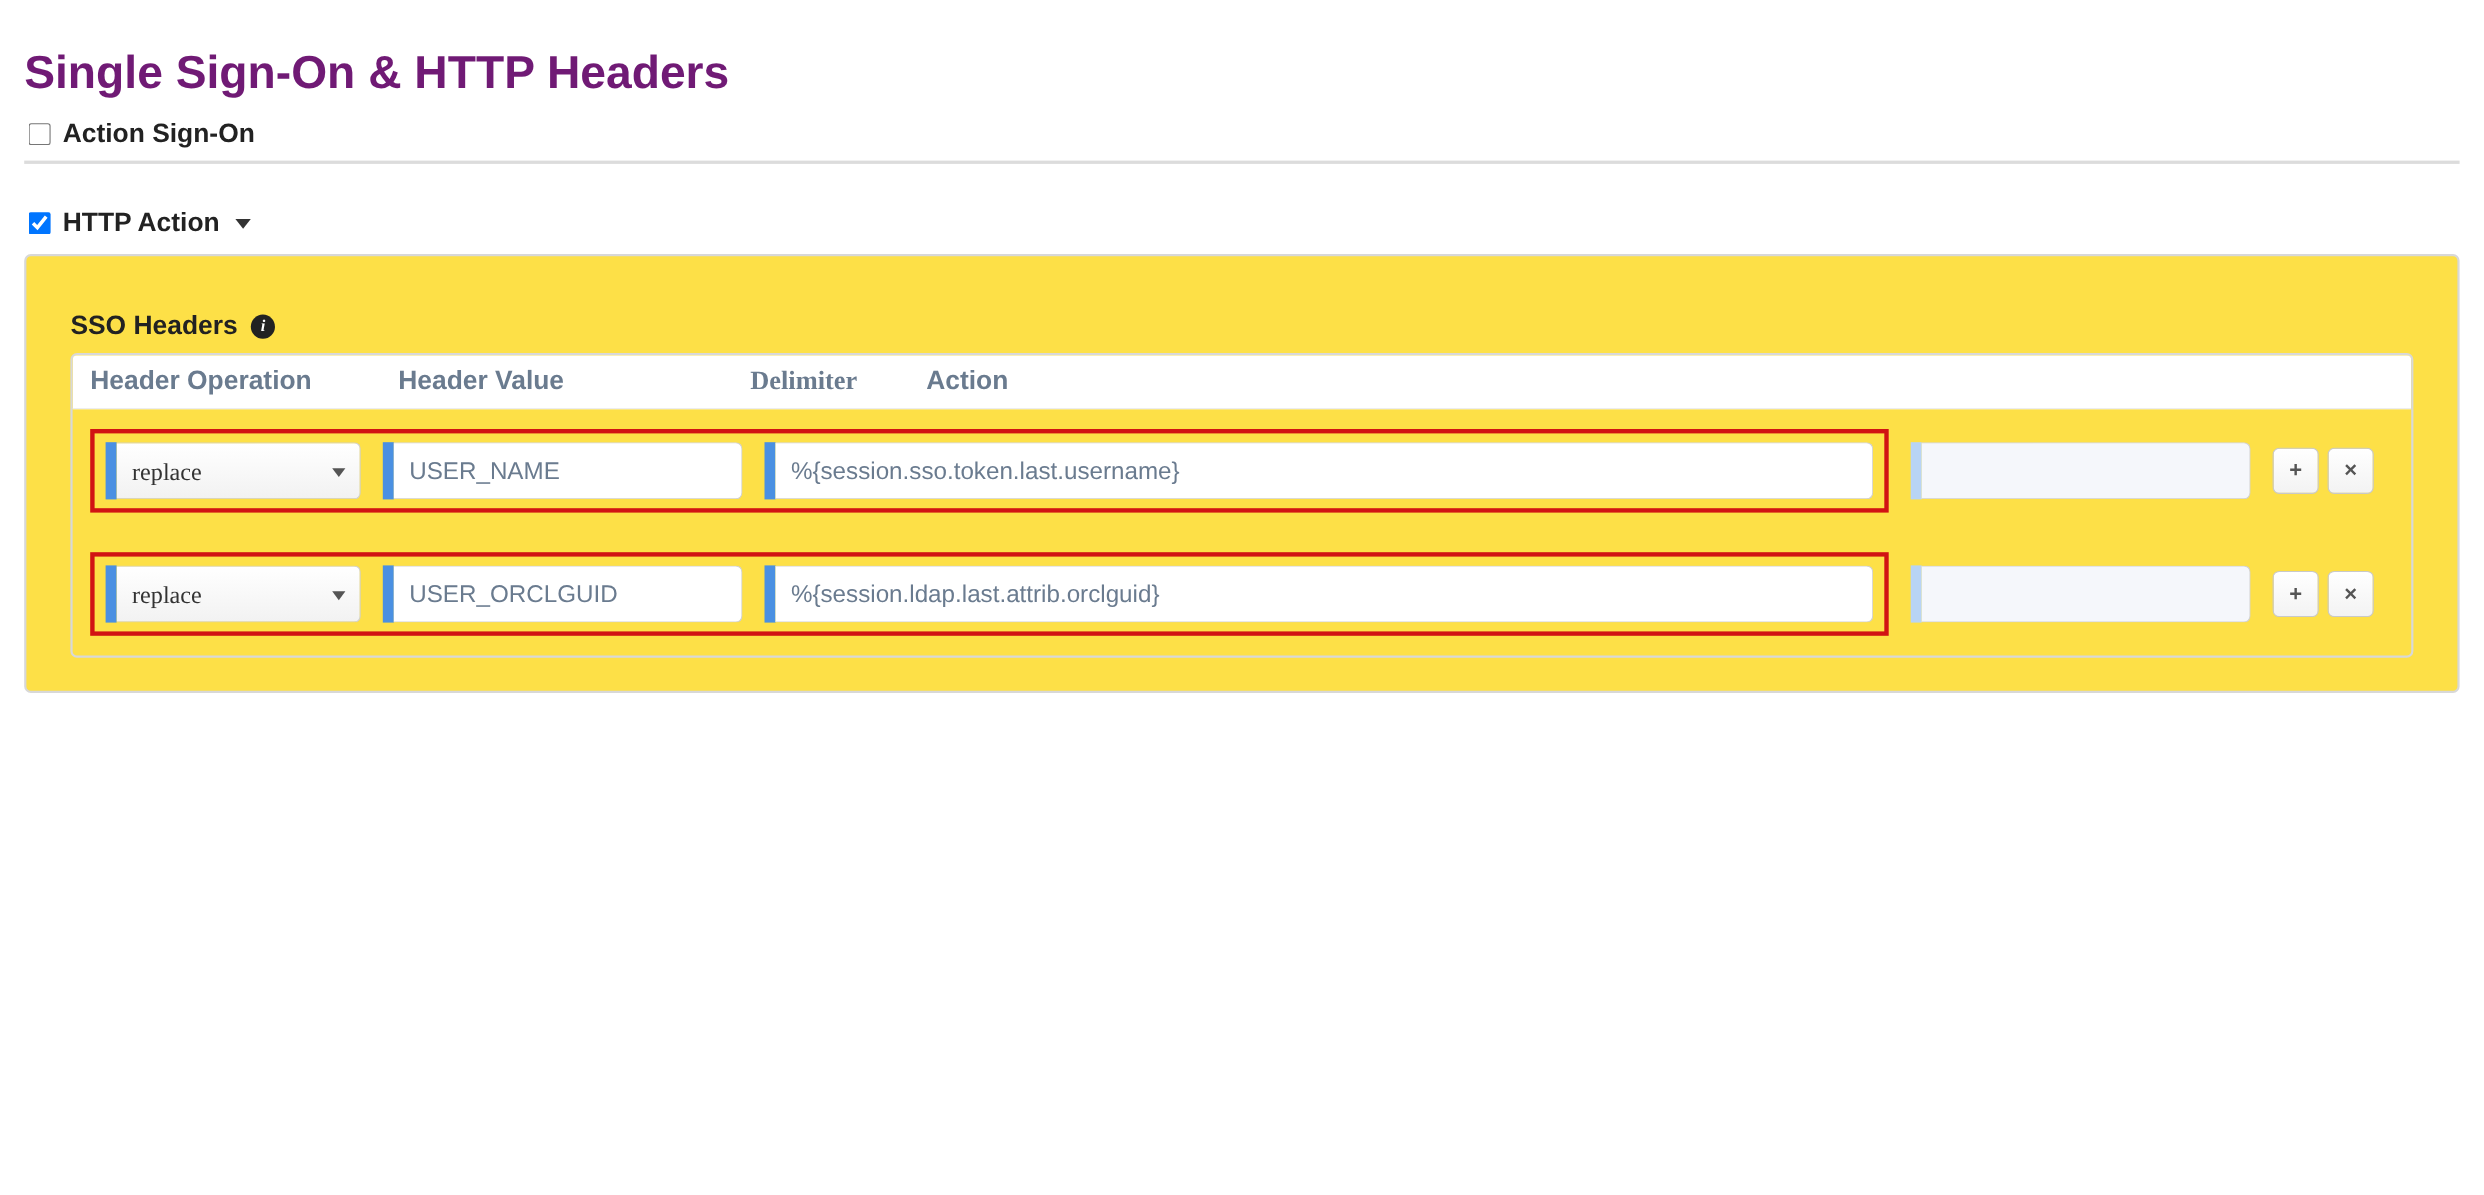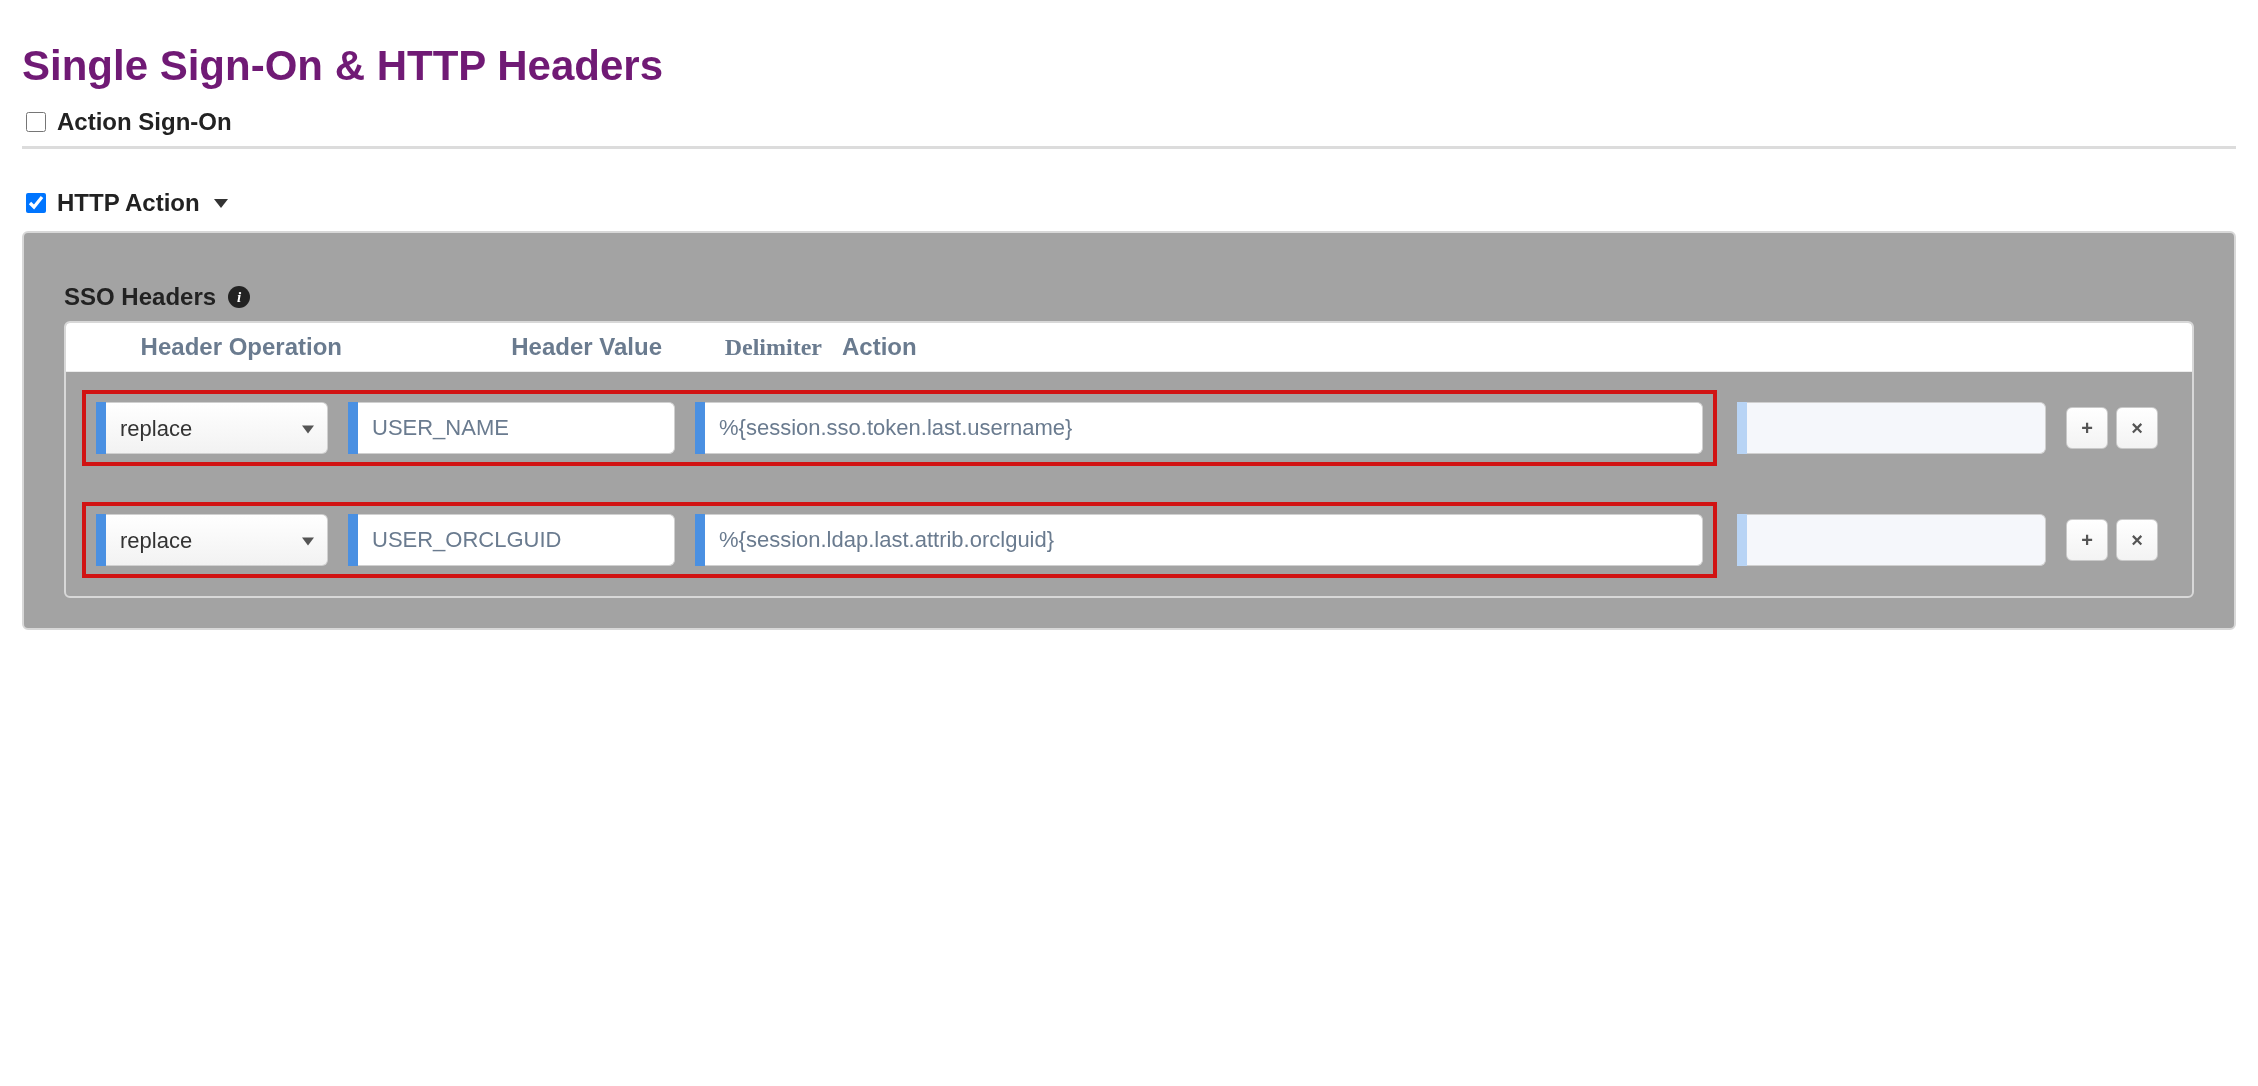--- a/index.html
+++ b/index.html
@@ -47,21 +47,21 @@
     border-left: 7px solid transparent;
     border-right: 7px solid transparent;
     border-top: 9px solid #333;
     vertical-align: middle;
   }
   .panel {
     border: 2px solid #d8d8d8;
     border-radius: 6px;
     padding: 50px 40px 30px 40px;
     margin-top: 14px;
-    background: #a3a3a3;
+    background: #fde047;
   }
   .panel-heading {
     display: flex;
     align-items: center;
     gap: 12px;
     margin-bottom: 10px;
   }
   .panel-heading span.title {
     font-size: 24px;
     font-weight: 700;
@@ -88,21 +88,20 @@
   }
   .grid-head, .grid-row {
     display: flex;
     align-items: center;
     padding: 10px 16px;
     gap: 20px;
   }
   .grid-head {
     background: #fff;
     border-bottom: 1px solid #ececec;
-    text-align: right;
   }
   .col-op   { flex: 0 0 260px; }
   .col-name { flex: 0 0 300px; }
   .col-val  { flex: 1 1 auto; min-width: 380px; }
   .col-delim{ flex: 0 0 140px; font-family: Liberation Serif, serif; }
   .col-act  { flex: 0 0 110px; display:flex; gap:8px; }
   .th {
     font-size: 24px;
     font-weight: 700;
     color: #6a7b8f;
@@ -145,20 +144,21 @@
   }
   .field-select {
     appearance: none;
     -webkit-appearance: none;
     background:
       linear-gradient(#fff,#f2f2f2);
     cursor: pointer;
     padding-right: 56px;
     color: #333;
     position: relative;
+    font-family: Liberation Serif, serif;
   }
   .select-wrap {
     position: relative;
     display: flex;
     flex: 1;
   }
   .select-wrap::after {
     content: "";
     position: absolute;
     right: 14px;

